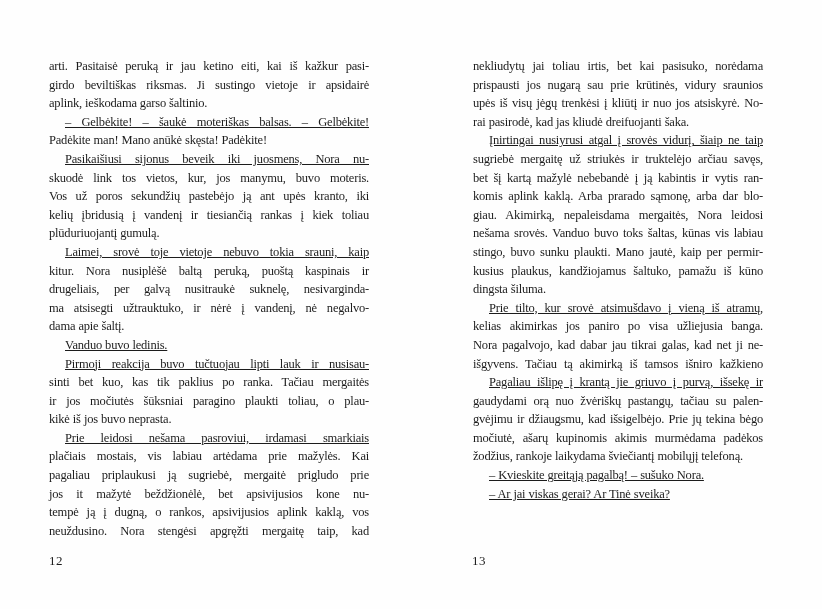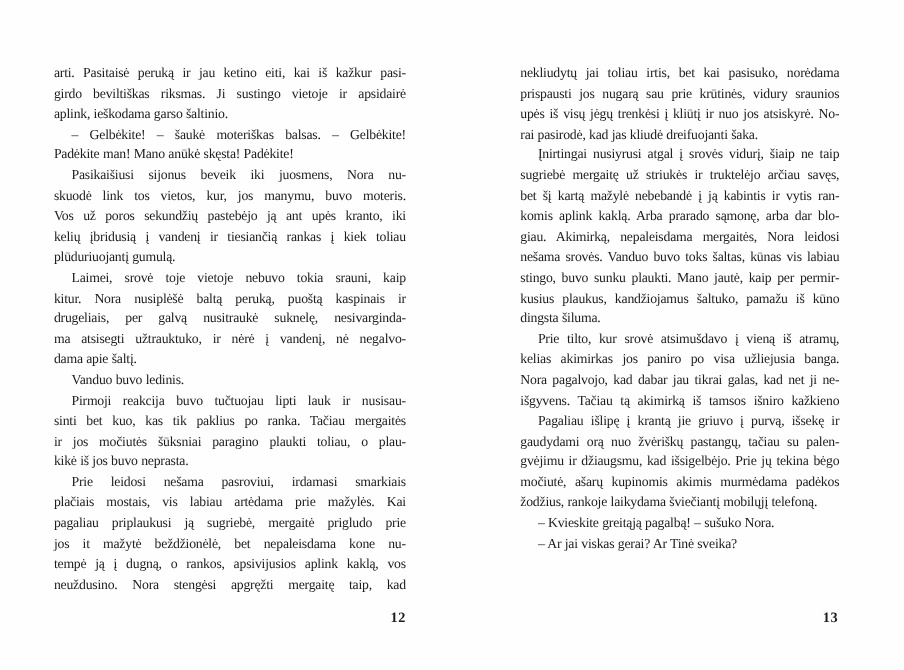--- a/index.html
+++ b/index.html
@@ -26,28 +26,27 @@
     height: 18.6px;
     line-height: 18.6px;
     text-align: justify;
     text-align-last: justify;
     white-space: normal;
   }
   .line.end {
     text-align: right;
     text-align-last: left;
   }
-  .line.indent { text-indent: 16px; }
+  .line.indent { text-indent: 16px; text-decoration: underline; }
   .pagenum {
     position: absolute;
     top: 553px;
     font-size: 13px;
-    text-align: right;
+    text-align: left;
     letter-spacing: 0.5px;
-    font-weight: bold;
   }
   .pagenum.left  { left: 49px;  width: 320px; }
   .pagenum.right { left: 472px; width: 290px; }
 </style>
 </head>
 <body>
 
 <div class="spread">
   <section>
     <div class="textblock left">
@@ -67,21 +66,21 @@
         <div class="line">ma atsisegti užtrauktuko, ir nėrė į vandenį, nė negalvo-</div>
         <div class="line end">dama apie šaltį.</div>
         <div class="line indent end">Vanduo buvo ledinis.</div>
         <div class="line indent">Pirmoji reakcija buvo tučtuojau lipti lauk ir nusisau-</div>
         <div class="line">sinti bet kuo, kas tik paklius po ranka. Tačiau mergaitės</div>
         <div class="line">ir jos močiutės šūksniai paragino plaukti toliau, o plau-</div>
         <div class="line end">kikė iš jos buvo neprasta.</div>
         <div class="line indent">Prie leidosi nešama pasroviui, irdamasi smarkiais</div>
         <div class="line">plačiais mostais, vis labiau artėdama prie mažylės. Kai</div>
         <div class="line">pagaliau priplaukusi ją sugriebė, mergaitė prigludo prie</div>
-        <div class="line">jos it mažytė beždžionėlė, bet nepaleisdama kone nu-</div>
+        <div class="line">jos it mažytė beždžionėlė, bet apsivijusios kone nu-</div>
         <div class="line">tempė ją į dugną, o rankos, apsivijusios aplink kaklą, vos</div>
         <div class="line">neuždusino. Nora stengėsi apgręžti mergaitę taip, kad</div>
       </div>
     <div class="pagenum left">12</div>
   </section>
 
   <section>
     <div class="textblock right">
         <div class="line">nekliudytų jai toliau irtis, bet kai pasisuko, norėdama</div>
         <div class="line">prispausti jos nugarą sau prie krūtinės, vidury sraunios</div>

